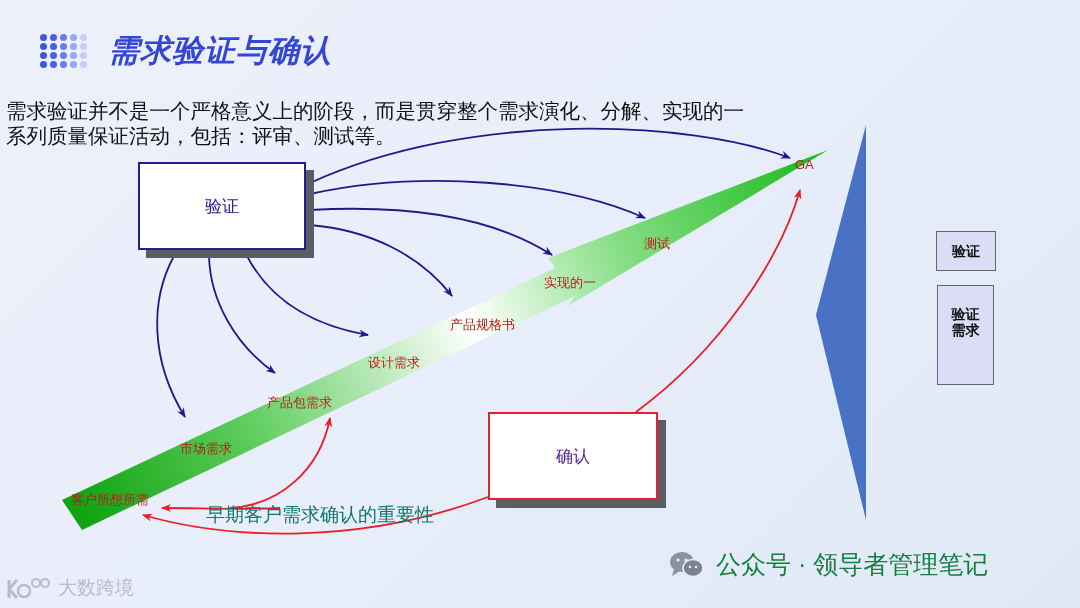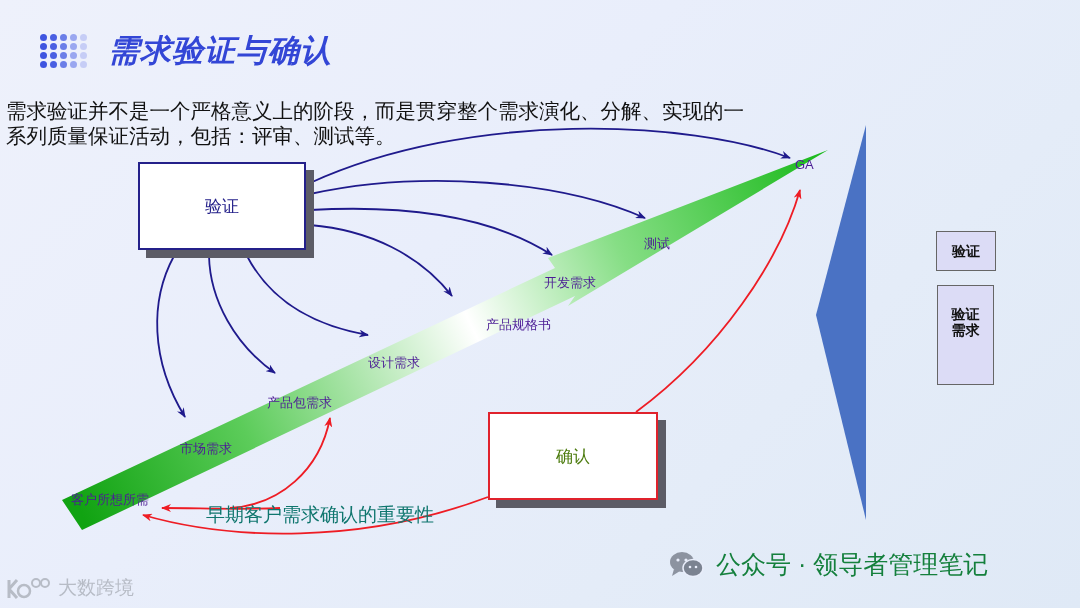--- a/index.html
+++ b/index.html
@@ -9,22 +9,22 @@
     font-family: "Liberation Sans", "DejaVu Sans", sans-serif;
   }
   .title-wrap { position: absolute; left: 40px; top: 30px; display: flex; align-items: center; }
   .dots { display: grid; grid-template-columns: repeat(5, 8px); grid-gap: 2px 2px; margin-right: 20px; }
   .dot { width: 7px; height: 7px; border-radius: 50%; }
   .title { font-size: 31px; font-weight: bold; color: #3346d6; letter-spacing: 1px; font-style: italic; }
   .desc { position: absolute; left: 6px; top: 98px; width: 830px; font-size: 20.5px; line-height: 25px; color: #111; }
   svg.diagram { position: absolute; left: 0; top: 0; }
   .box { position: absolute; background: #fff; box-shadow: 8px 8px 0 #5c5c66; display: flex; align-items: center; justify-content: center; font-family: "DejaVu Serif", serif; font-size: 17px; }
   .box-verify { left: 138px; top: 162px; width: 164px; height: 84px; border: 2px solid #24208a; color: #24208a; }
-  .box-confirm { left: 488px; top: 412px; width: 166px; height: 84px; border: 2px solid #e0222c; color: #4d7c0f; }
-  .lbl { position: absolute; font-family: "DejaVu Serif", serif; font-size: 13px; color: #4c1d95; white-space: nowrap; }
+  .box-confirm { left: 488px; top: 412px; width: 166px; height: 84px; border: 2px solid #e0222c; color: #4c1d95; }
+  .lbl { position: absolute; font-family: "DejaVu Serif", serif; font-size: 13px; color: #b91c1c; white-space: nowrap; }
   .side-box { position: absolute; background: #dcdcf6; border: 1.5px solid #666; font-size: 14px; font-weight: bold; color: #111; text-align: center; }
   .side-1 { left: 936px; top: 231px; width: 58px; height: 38px; line-height: 38px; }
   .side-2 { left: 937px; top: 285px; width: 57px; height: 100px; padding-top: 20px; box-sizing: border-box; line-height: 16px; }
   .emph { position: absolute; left: 206px; top: 502px; font-size: 19px; color: #0f766e; }
   .wm-right { position: absolute; left: 668px; top: 548px; display: flex; align-items: center; font-size: 25px; color: #15803d; }
   .wm-left { position: absolute; left: 6px; top: 575px; display: flex; align-items: flex-end; font-size: 19px; color: #b7bcc6; }
 </style>
 </head>
 <body>
 
@@ -104,22 +104,22 @@
   <span>验证</span>
 </div>
 <div class="box box-confirm">
   <span>确认</span>
 </div>
 
 <div class="lbl" style="left:71px; top:491px;">客户所想所需</div>
 <div class="lbl" style="left:180px; top:440px;font-family:Liberation Serif, serif;">市场需求</div>
 <div class="lbl" style="left:267px; top:394px;">产品包需求</div>
 <div class="lbl" style="left:368px; top:354px;">设计需求</div>
-<div class="lbl" style="left:450px; top:316px;margin-left:36px;">产品规格书</div>
-<div class="lbl" style="left:544px; top:274px;">开发需求</div>
+<div class="lbl" style="left:450px; top:316px;">产品规格书</div>
+<div class="lbl" style="left:544px; top:274px;">实现的一</div>
 <div class="lbl" style="left:644px; top:235px;">测试</div>
 <div class="lbl" style="left:795px; top:157px; font-family:'Liberation Sans',sans-serif; font-size:13px;">GA</div>
 
 <div class="emph">早期客户需求确认的重要性</div>
 
 <div class="side-box side-1">
   <span>验证</span>
 </div>
 <div class="side-box side-2">
   <div>验证</div>

